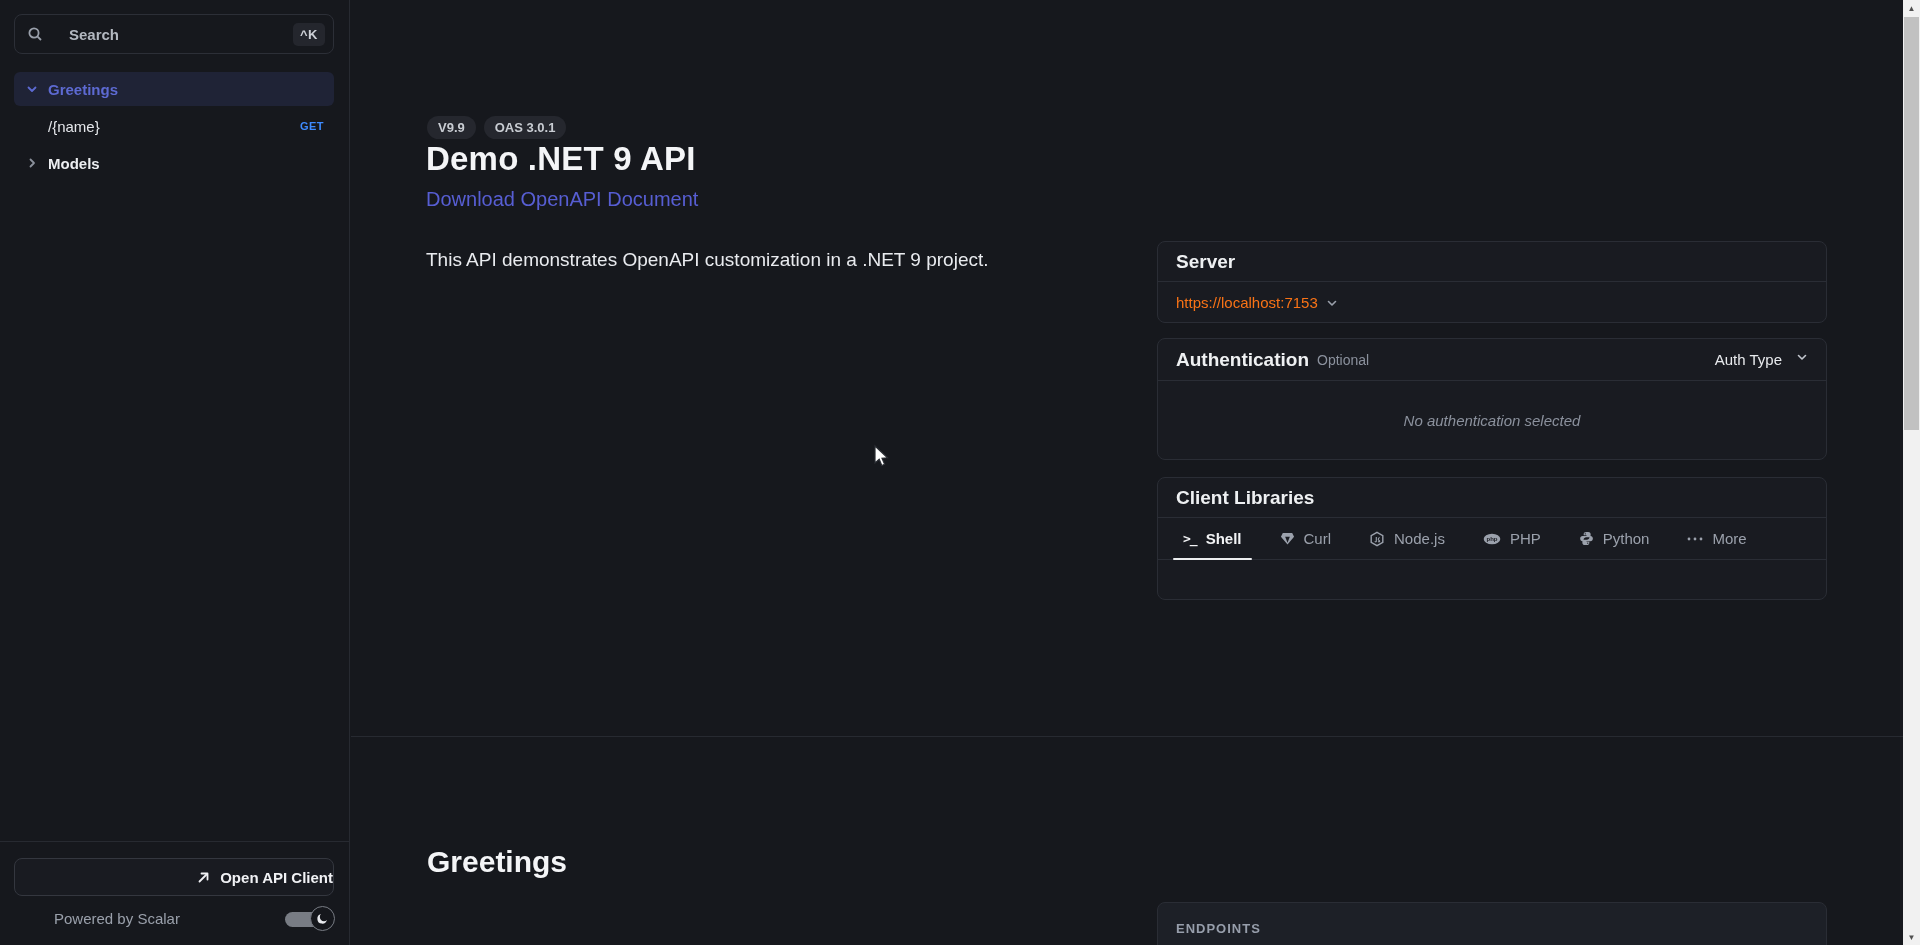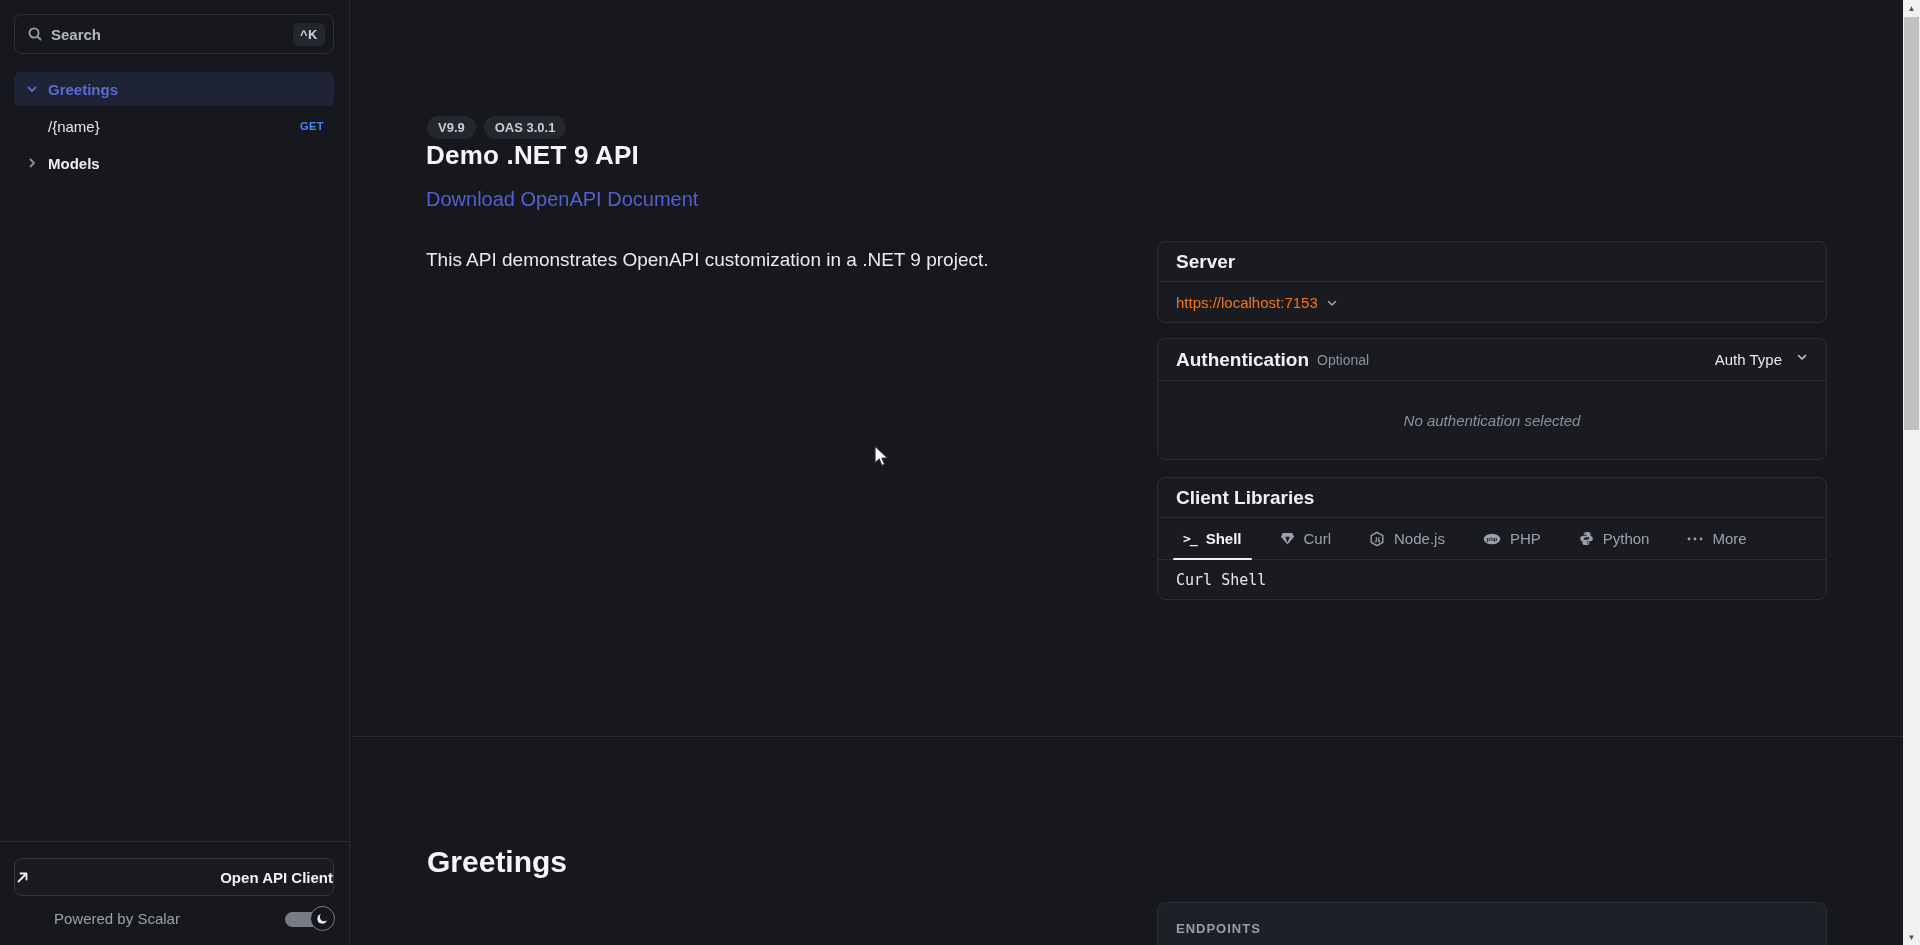--- a/index.html
+++ b/index.html
@@ -16,21 +16,21 @@
   .sidebar {
     position: absolute; left: 0; top: 0; width: 350px; height: 945px;
     background: #16181d; border-right: 1px solid #272a31;
   }
   .search-box {
     position: absolute; left: 14px; top: 14px; width: 320px; height: 40px;
     border: 1px solid #2c2f37; border-radius: 8px;
     display: flex; align-items: center; padding: 0 8px 0 12px;
     cursor: pointer;
   }
-  .search-box .label { color: #b3b8c0; font-size: 15px; font-weight: 600; margin-left: 8px; flex: 1; }
+  .search-box .label { color: #b3b8c0; font-size: 15px; font-weight: 600; margin-left: 26px; flex: 1; }
   .kbd {
     background: #24262d; color: #cdd0d6; font-size: 13px; font-weight: 700;
     border-radius: 5px; padding: 4px 7px; letter-spacing: 0.5px;
   }
   .nav { position: absolute; left: 14px; top: 72px; width: 320px; }
   .nav-row {
     height: 34px; display: flex; align-items: center; border-radius: 6px;
     padding: 0 10px; margin-bottom: 3px; cursor: pointer; font-size: 15px;
   }
   .nav-row .chev { width: 16px; display: flex; align-items: center; justify-content: center; margin-right: 8px; }
@@ -41,21 +41,21 @@
     margin-left: auto; font-size: 11px; font-weight: 800; letter-spacing: 0.5px;
     color: #3e8bff;
   }
   .sidebar-footer {
     position: absolute; left: 0; bottom: 0; width: 100%; height: 104px;
     border-top: 1px solid #272a31;
   }
   .open-client-btn {
     position: absolute; left: 14px; top: 16px; width: 320px; height: 38px;
     border: 1px solid #34373f; border-radius: 8px; background: #191b21;
-    display: flex; align-items: center; justify-content: space-between; gap: 9px;
+    display: flex; align-items: center; justify-content: flex-end; gap: 9px;
     color: #f0f1f4; font-size: 15px; font-weight: 700; cursor: pointer;
   }
   .powered { position: absolute; left: 18px; top: 68px; font-size: 15px; color: #9aa0ab; margin-left: 36px; }
   .theme-toggle { position: absolute; right: 14px; top: 64px; width: 50px; height: 26px; cursor: pointer; }
   .toggle-track {
     position: absolute; left: 0; top: 6px; width: 36px; height: 15px;
     background: #787c84; border-radius: 8px;
   }
   .toggle-knob {
     position: absolute; right: 0; top: 0; width: 25px; height: 25px;
@@ -66,21 +66,21 @@
   
   .main { position: absolute; left: 351px; top: 0; width: 1552px; height: 945px; background: #16181d; }
   .section-divider { position: absolute; left: 0; top: 736px; width: 100%; height: 1px; background: #272a31; }
 
   .badges { position: absolute; left: 427px; top: 116px; display: flex; gap: 8px; align-items: flex-end; }
   .pill {
     background: #25272e; color: #c9cdd3; font-size: 13px; font-weight: 600;
     border-radius: 12px; padding: 4px 11px;
   }
   .api-title {
-    position: absolute; left: 426px; top: 140px; font-size: 26px; font-weight: 700;
+    position: absolute; left: 426px; top: 140px; font-size: 33px; font-weight: 700;
     color: #f4f5f7; letter-spacing: 0.2px;
   }
   .download-link {
     position: absolute; left: 426px; top: 188px; font-size: 20px; color: #575ed3;
     text-decoration: none; cursor: pointer;
   }
   .api-desc {
     position: absolute; left: 426px; top: 246px; width: 680px; font-size: 19px;
     color: #e9ebef; line-height: 1.45;
   }
@@ -293,21 +293,20 @@
       <span class="ticon">
         <svg width="16" height="4" viewBox="0 0 16 4" fill="#9ba1ac">
             <circle cx="2" cy="2" r="1.4"></circle>
             <circle cx="8" cy="2" r="1.4"></circle>
             <circle cx="14" cy="2" r="1.4"></circle>
           </svg>
       </span>
       <span>More</span>
     </div>
   </div>
-  <div class="code-row mono">Curl Shell</div>
 </div>
 
 <div class="card" id="endpoints-card">
   <div class="endpoints-label">ENDPOINTS</div>
 </div>
 
 <div class="scrollbar">
   <div class="sb-arrow" style="top:0;">▲</div>
   <div class="sb-thumb"></div>
   <div class="sb-arrow" style="bottom:0;">▼</div>

